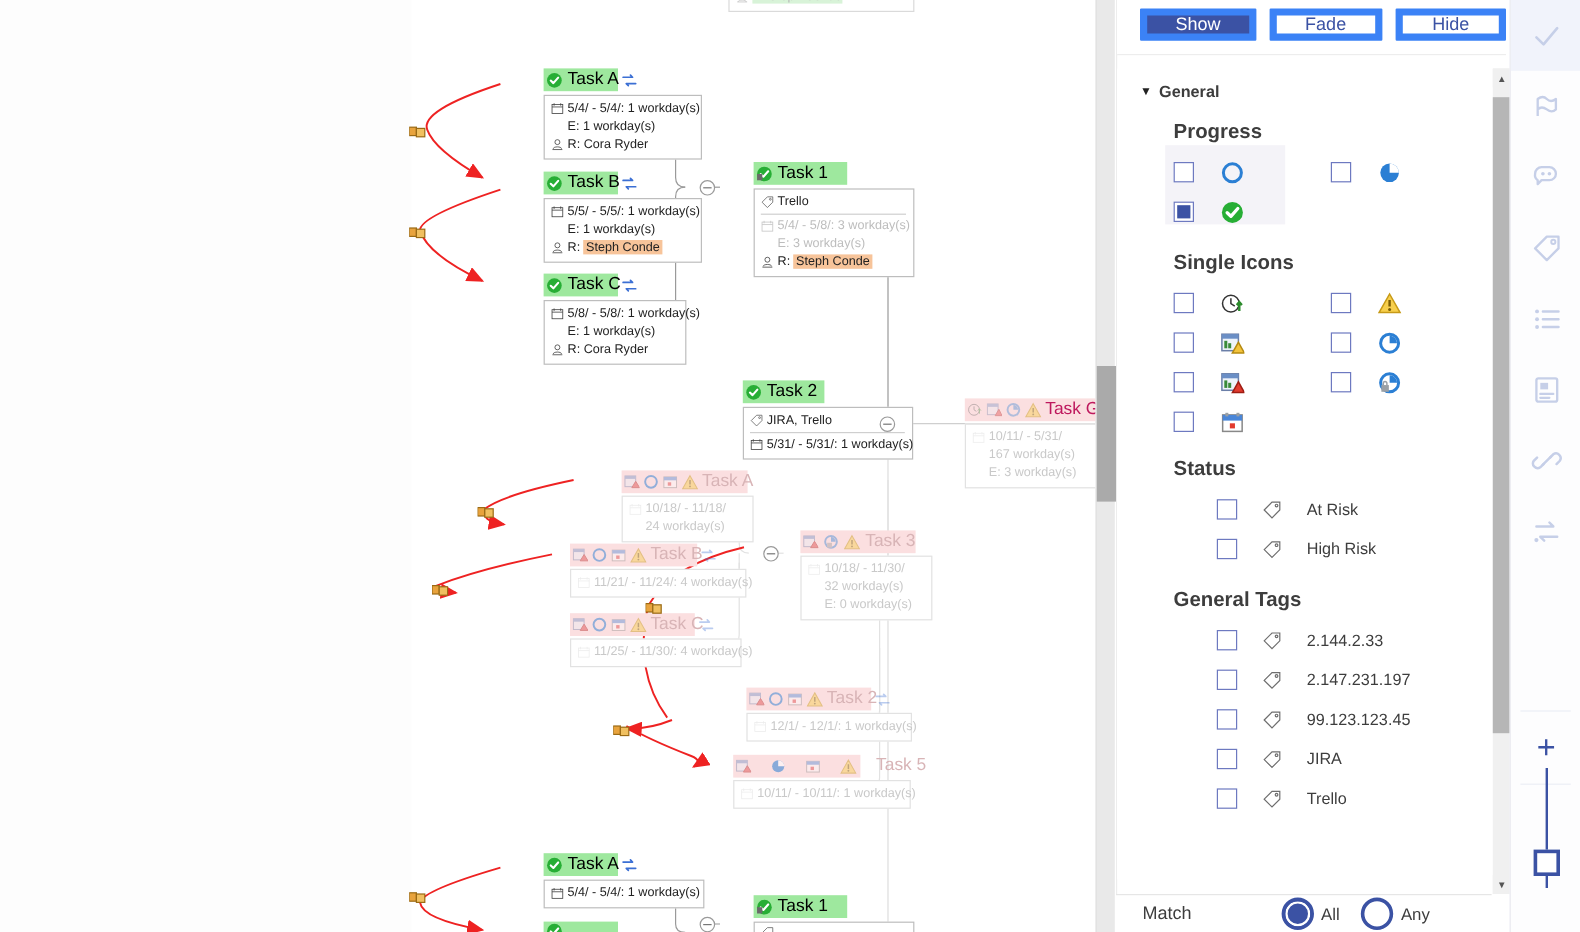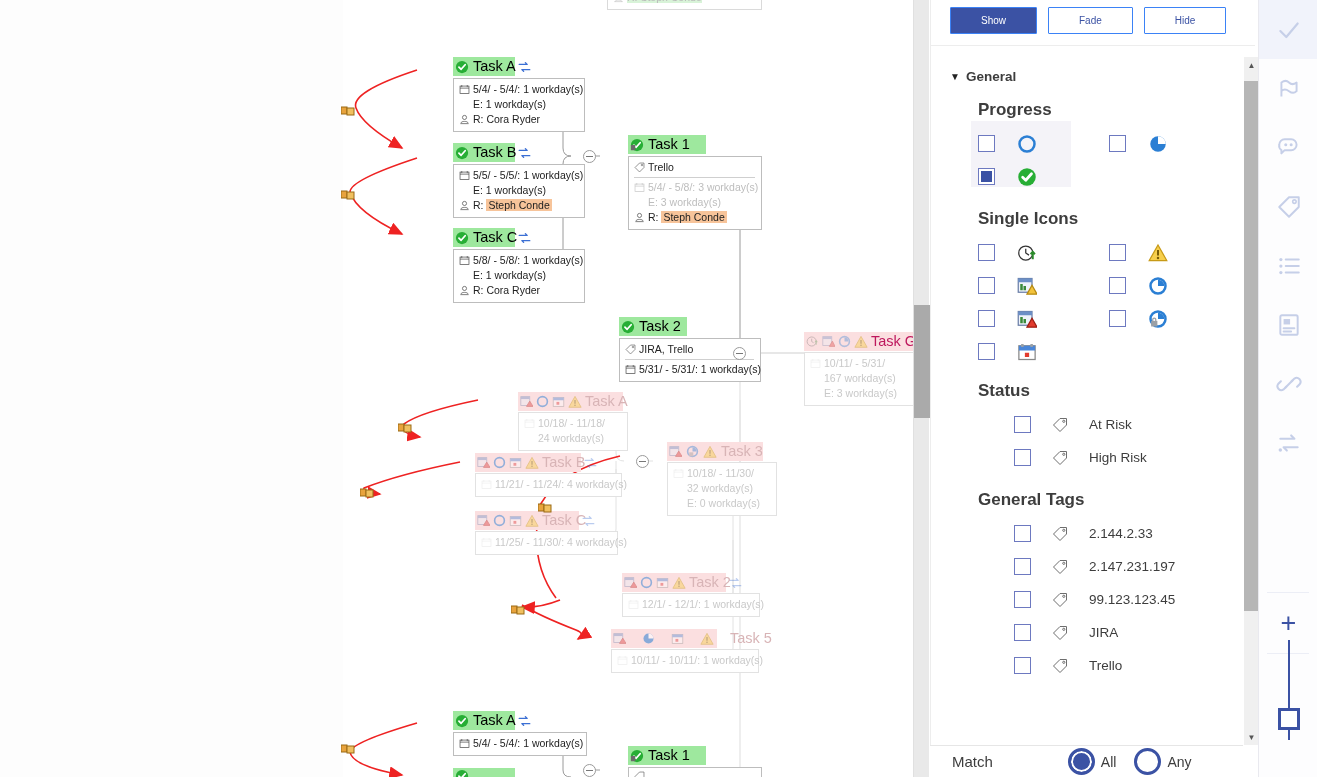--- a/index.html
+++ b/index.html
@@ -76,22 +76,22 @@
     position:absolute; left:930px; top:0; width:325px; height:777px;
     background:#ffffff; border-left:1px solid #ededed;
     font-size:13px; color:#333;
   }
   #mode-bar {
     height:46px; padding:7px 0 0 19px; display:flex; gap:11px; align-items:flex-start;
     border-bottom:1px solid #ededed; background:#fff;
   }
   .mode-btn {
     height:27px; min-width:63px; padding:0 30px;
-    border:1px solid #3b82f6; background:#ffffff; color:#3b52a4;
-    font-size:10px; font-family:"Liberation Sans", sans-serif; cursor:pointer;
+    border:6px solid #3b82f6; background:#ffffff; color:#3b52a4;
+    font-size:15px; font-family:"Liberation Sans", sans-serif; cursor:pointer;
     display:flex; align-items:center; justify-content:center; border-radius:1px;
   }
   .mode-btn.active { background:#3b52a4; color:#ffffff; }
 
   #panel-scrollarea {
     position:absolute; left:0; top:57px; width:325px; height:676px;
     background:#fff; overflow:hidden;
   }
   .group-head {
     display:flex; align-items:center; gap:6px;
@@ -372,21 +372,21 @@
           <circle cx="8" cy="8" r="7" fill="#27ae35"></circle>
           <path d="M4.5 8.2 L7 10.6 L11.6 5.4" fill="none" stroke="#fff" stroke-width="2" stroke-linecap="round" stroke-linejoin="round"></path>
         </svg>
       <span class="tlabel">Task C</span>
     </div>
     <span style="position:absolute; left:64px; top:3px;">
       <svg width="15" height="14" viewBox="0 0 16 16">
           <path d="M2 5h9l-2-2M14 11H5l2 2" fill="none" stroke="#3b6fd4" stroke-width="1.6" stroke-linecap="round" stroke-linejoin="round"></path>
         </svg>
     </span>
-    <div class="node-body" style="width:132px;text-align:center;">
+    <div class="node-body" style="width:119px;text-align:center;">
       <div class="row">
         <svg class="icon" width="11" height="11" viewBox="0 0 16 16">
             <rect x="1.5" y="3" width="13" height="11" fill="none" stroke="#444"></rect>
             <path d="M1.5 6h13M4 1.5v3M12 1.5v3" stroke="#444"></path>
           </svg>
         <span>5/8/ - 5/8/: 1 workday(s)</span>
       </div>
       <div class="row ind">
           <span>E: 1 workday(s)</span>
         </div>

